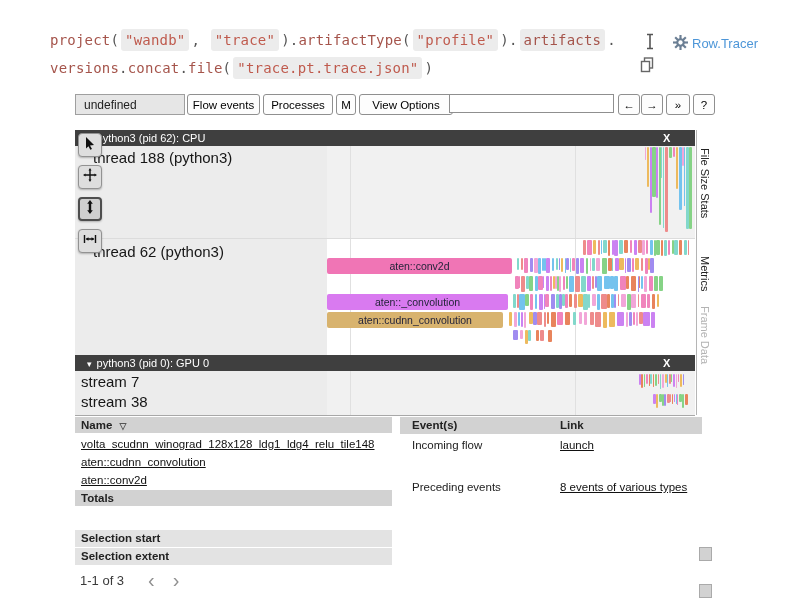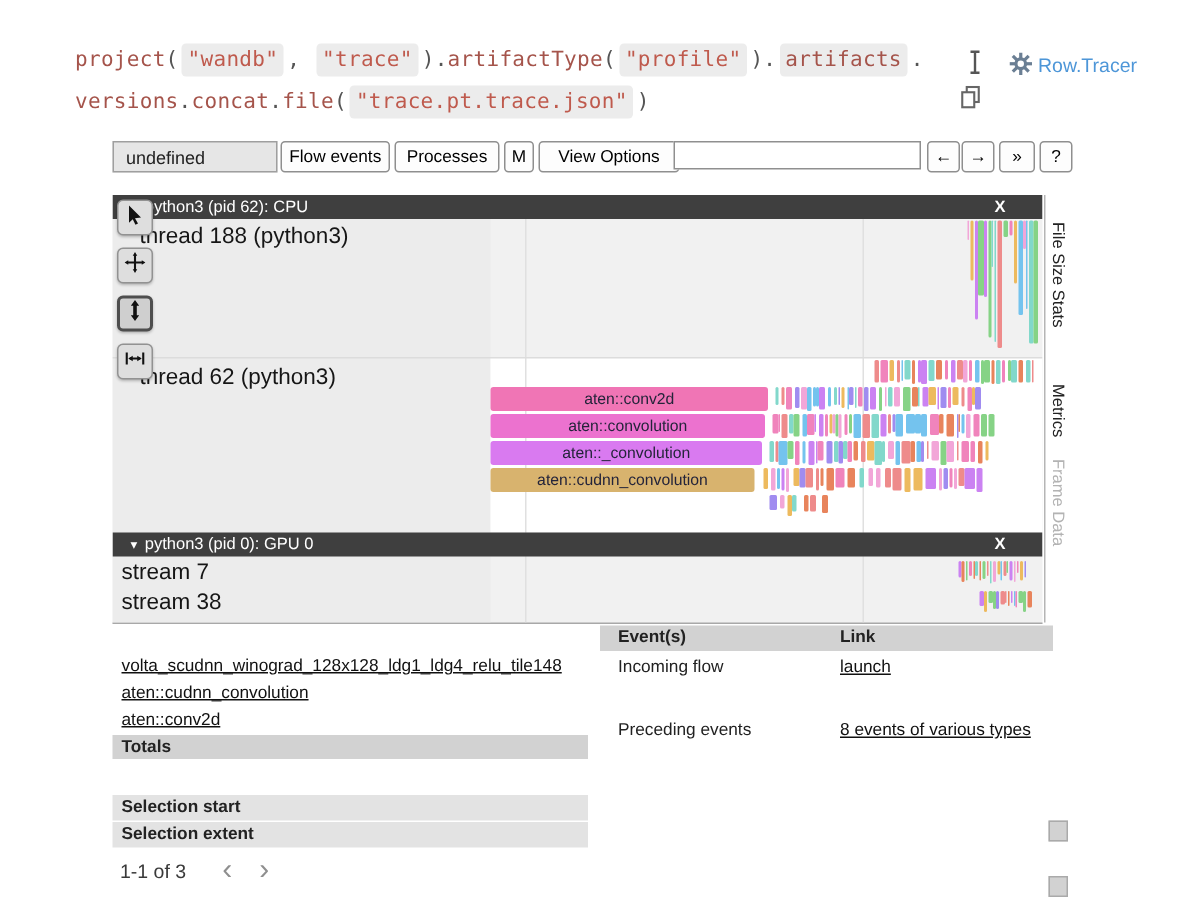--- a/index.html
+++ b/index.html
@@ -223,21 +223,20 @@
           <div class="slice" style="left: 291.7px; width: 5.1px; height: 12.4px; background: rgb(237, 186, 94);"></div>
           <div class="slice" style="left: 297.5px; width: 1.9px; height: 14.8px; background: rgb(203, 130, 242);"></div>
           <div class="slice" style="left: 300.1px; width: 4.1px; height: 13.7px; background: rgb(160, 140, 240);"></div>
           <div class="slice" style="left: 305px; width: 1.7px; height: 14.3px; background: rgb(240, 132, 188);"></div>
           <div class="slice" style="left: 307.6px; width: 4.3px; height: 12.3px; background: rgb(237, 186, 94);"></div>
           <div class="slice" style="left: 313.8px; width: 2px; height: 12.8px; background: rgb(238, 139, 139);"></div>
           <div class="slice" style="left: 317.5px; width: 3.4px; height: 15.5px; background: rgb(240, 132, 188);"></div>
           <div class="slice" style="left: 321.2px; width: 1.5px; height: 12.3px; background: rgb(237, 186, 94);"></div>
           <div class="slice" style="left: 323px; width: 4.3px; height: 14.7px; background: rgb(160, 140, 240);"></div>
         </div>
-      <div class="span-bar" style="left: 252px; top: 146px; width: 183px; background: rgb(236, 114, 207);">aten::convolution</div>
       <div class="slice-group" id="sl-r3" style="top:146px;height:16px;">
           <div class="slice" style="left: 188px; width: 3.8px; height: 13.4px; background: rgb(240, 132, 188);"></div>
           <div class="slice" style="left: 191.9px; width: 1.2px; height: 12px; background: rgb(240, 132, 188);"></div>
           <div class="slice" style="left: 193.8px; width: 3.8px; height: 15.5px; background: rgb(238, 139, 139);"></div>
           <div class="slice" style="left: 199.1px; width: 2.5px; height: 12.7px; background: rgb(130, 216, 203);"></div>
           <div class="slice" style="left: 202.3px; width: 3.9px; height: 14.5px; background: rgb(134, 211, 134);"></div>
           <div class="slice" style="left: 207.5px; width: 3.2px; height: 14.6px; background: rgb(116, 195, 238);"></div>
           <div class="slice" style="left: 210.9px; width: 4.7px; height: 13.6px; background: rgb(240, 132, 188);"></div>
           <div class="slice" style="left: 216.2px; width: 1.2px; height: 12.2px; background: rgb(203, 130, 242);"></div>
           <div class="slice" style="left: 219.3px; width: 2.8px; height: 14.9px; background: rgb(203, 130, 242);"></div>
@@ -429,20 +428,24 @@
           <svg width="14" height="14" viewBox="0 0 14 14">
             <path d="M1.5 3 V11 M12.5 3 V11 M3.5 7 H10.5" stroke="#111" stroke-width="1.4" fill="none"></path>
             <path d="M2.5 7 L5.5 5.2 V8.8 Z M11.5 7 L8.5 5.2 V8.8 Z" fill="#111"></path>
           </svg>
         </span>
       </div>
     </div>
   </div>
 
   <div class="bl">
+    <div class="bl-row hdr-gray" style="top:0;">
+      <span>Name</span>
+      <span style="font-size:9px;color:#555;margin-left:4px;">▽</span>
+    </div>
     <div class="bl-row" style="top:19px;">
       <span class="tbl-link">volta_scudnn_winograd_128x128_ldg1_ldg4_relu_tile148</span>
     </div>
     <div class="bl-row" style="top:37px;">
       <span class="tbl-link">aten::cudnn_convolution</span>
     </div>
     <div class="bl-row" style="top:55px;">
       <span class="tbl-link">aten::conv2d</span>
     </div>
     <div class="bl-row hdr-gray" style="top:73px;">Totals</div>

